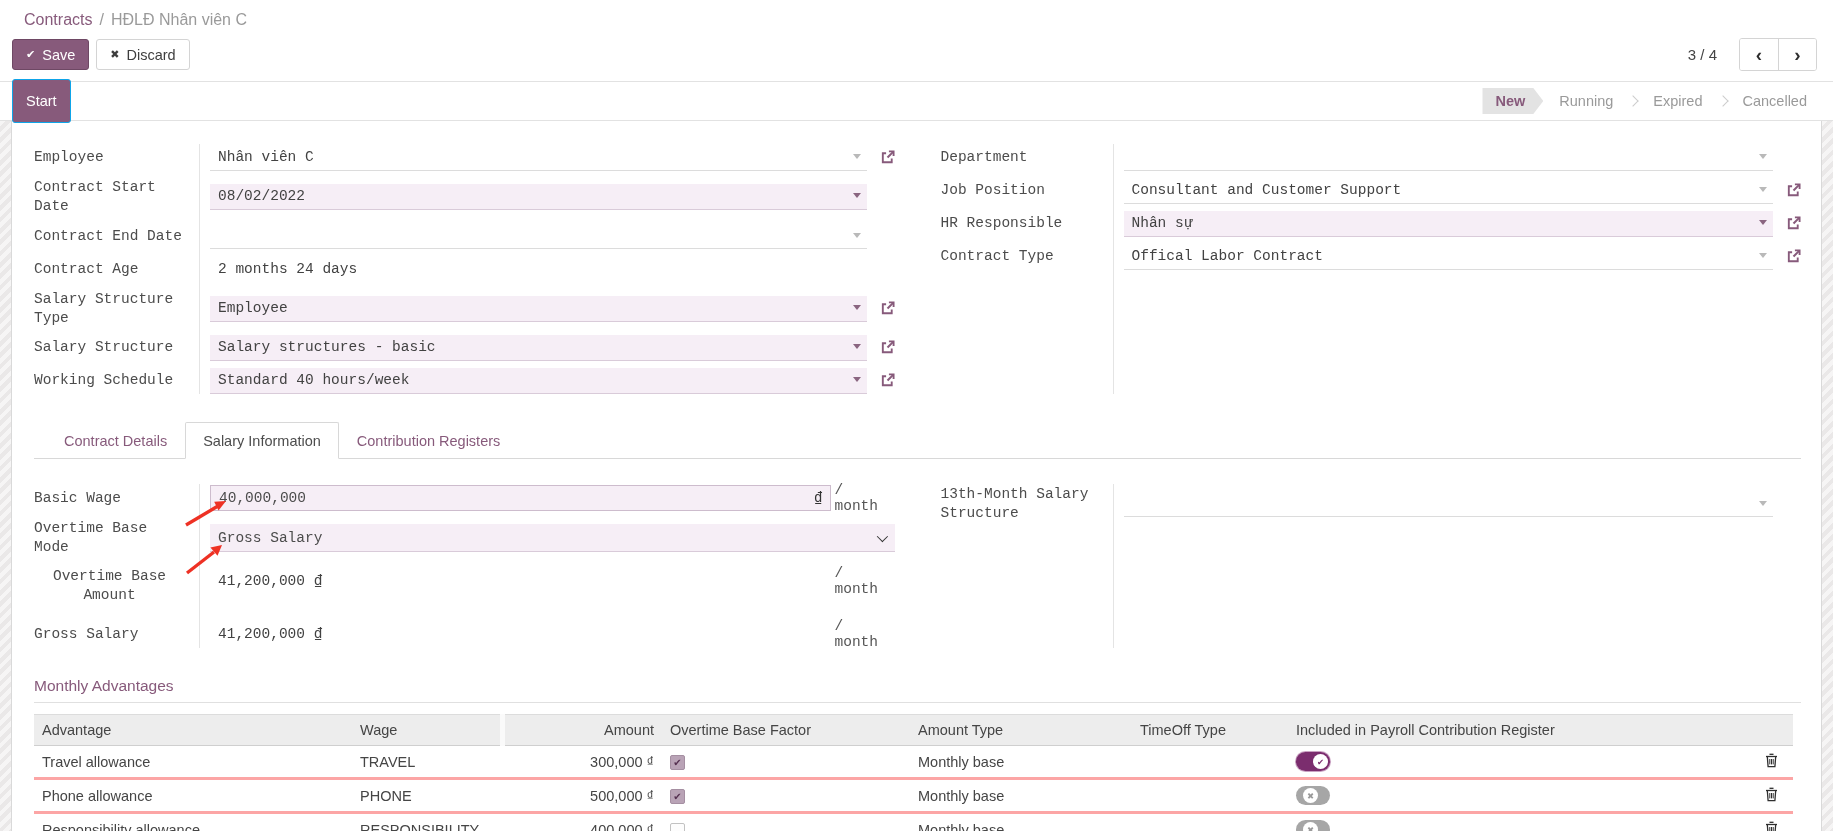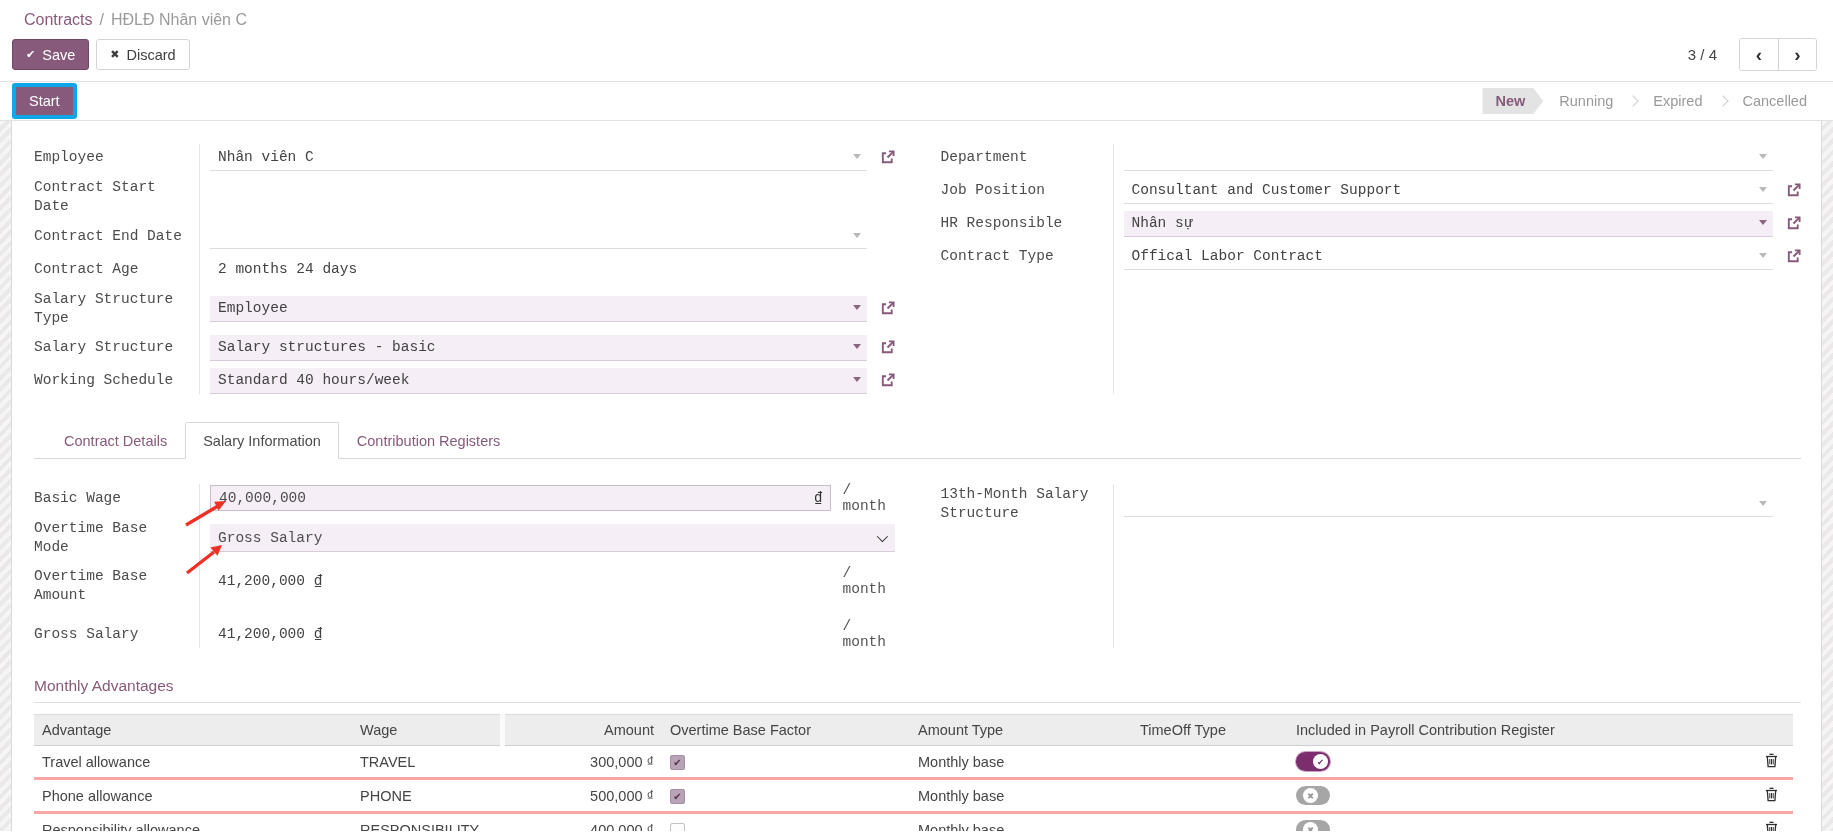--- a/index.html
+++ b/index.html
@@ -18,21 +18,21 @@
   .btn-discard { background:#fff; border-color:#d4d4d4; color:#3e3e3e; margin-left:7px; }
   .btn .ic { font-size:11px; }
   .pager { margin-left:auto; display:flex; align-items:center; margin-right:16px; }
   .pager-count { font-size:15px; color:#444; margin-right:22px; }
   .pager-btns { display:flex; border:1px solid #d4d4d4; border-radius:3px; overflow:hidden; }
   .pager-btn { width:38px; height:31px; background:#fff; border:none; font-size:19px; font-weight:bold; color:#2e2e2e; cursor:pointer; line-height:29px; }
   .pager-btn + .pager-btn { border-left:1px solid #d4d4d4; }
 
   
   .statusbar { height:39px; background:#fff; border-bottom:1px solid #e2e2e2; display:flex; align-items:center; padding:0 20px 0 12px; }
-  .btn-start { background:#875A7B; border:4px solid #0ea5e9; color:#fff; font-size:14.5px; height:36px; padding:0 13px; border-radius:3px; cursor:pointer; }
+  .btn-start { background:#875A7B; border:1px solid #0ea5e9; color:#fff; font-size:14.5px; height:44px; padding:0 13px; border-radius:3px; cursor:pointer; }
   .steps { margin-left:auto; display:flex; align-items:center; gap:10px;text-align:center; }
   .step { font-size:14.5px; color:#9a9a9a; cursor:pointer; padding:5px 6px; }
   .step.active { background:#e3e3e3; color:#875A7B; font-weight:bold; padding:5px 18px 5px 13px; clip-path:polygon(0 0, calc(100% - 10px) 0, 100% 50%, calc(100% - 10px) 100%, 0 100%); }
   .step-sep { width:8px; height:8px; border-top:1px solid #ccc; border-right:1px solid #ccc; transform:rotate(45deg); flex:none; }
 
   
   .form-bg { height:710px; background:repeating-linear-gradient(135deg,#f6f5f5 0 4px,#eae8e8 4px 8px); padding:0 11px; }
   .sheet { background:#fff; height:100%; border-left:1px solid #d9d9d9; border-right:1px solid #d9d9d9; padding:20px 20px 0 22px; overflow:hidden; }
 
   
@@ -54,25 +54,25 @@
 
   
   .tabs { display:flex; margin-top:25px; border-bottom:1px solid #d8d8d8; padding-left:12px; }
   .tab { font-size:14.5px; color:#875A7B; padding:10px 17px 9px; cursor:pointer; border:1px solid transparent; margin-bottom:-1px; }
   .tab.active { color:#4c4c4c; background:#fff; border-color:#d8d8d8 #d8d8d8 #fff #d8d8d8; border-radius:2px 2px 0 0; }
 
   
   .tabpane { position:relative; padding-top:22px; }
   .srow { min-height:34px; }
   .srow.tall { min-height:56px; align-items:start; }
-  .srow.tall .flabel { padding-top:6px; }
+  .srow.tall .flabel { padding-top:6px;text-align:center; }
   .srow.tall .fwrap { align-self:start; margin-top:4px; }
   .money-input { flex:1; display:flex; align-items:center; background:#f6eef6; border:1px solid #cdbccd; padding:3px 7px 3px 8px; font-size:14.5px; min-height:26px; }
   .money-cur { margin-left:auto; text-decoration:none; font-size:14px; color:#333; }
-  .suffix { flex:none; width:64px; padding-left:12px; font-size:14.5px; color:#555; }
+  .suffix { flex:none; width:64px; padding-left:4px; font-size:14.5px; color:#555; }
   .oselect { flex:1; display:flex; align-items:center; background:#f6eef6; border-bottom:1px solid #d9cbd9; min-height:28px; padding:2px 10px 2px 8px; font-size:14.5px; cursor:pointer; }
   .sel-chev { margin-left:auto; width:8px; height:8px; border-right:1.8px solid #333; border-bottom:1.8px solid #333; transform:rotate(45deg) translateY(-2px); flex:none; }
   .ro-amount { font-size:14.5px; color:#424242; }
   .arrow-annot { position:absolute; pointer-events:none; }
 
   
   .adv-head { margin-top:26px; padding-bottom:7px; border-bottom:1px solid #e0e0e0; }
   .adv-title { color:#875A7B; font-size:15.5px; cursor:pointer; display:inline-block; }
   table.adv { border-collapse:collapse; table-layout:fixed; width:1759px; margin-top:11px; font-size:14.5px; }
   table.adv th { background:#ededed; font-weight:normal; text-align:left; color:#454545; padding:7px 8px; border-top:1px solid #dcdcdc; border-bottom:1px solid #cfcfcf; overflow:hidden; white-space:nowrap; }
@@ -153,20 +153,27 @@
                       <path d="M6.5 3.5H3v9.5h9.5V9"></path>
                       <path d="M9.5 1.5h5v5"></path>
                       <path d="M14 2L8 8" stroke-width="2.2"></path>
                     </svg>
                   </span>
                 </span>
             </div>
           </div>
           <div class="frow">
             <div class="flabel">Contract Start Date</div>
+            <div class="fwrap">
+              <div class="fvalue pink">
+                  <span>08/02/2022</span>
+                  <span class="caret purple"></span>
+                </div>
+              <span class="icon-slot"></span>
+            </div>
           </div>
           <div class="frow">
             <div class="flabel">Contract End Date</div>
             <div class="fwrap">
               <div class="fvalue">
                   <span></span>
                   <span class="caret"></span>
                 </div>
               <span class="icon-slot"></span>
             </div>

